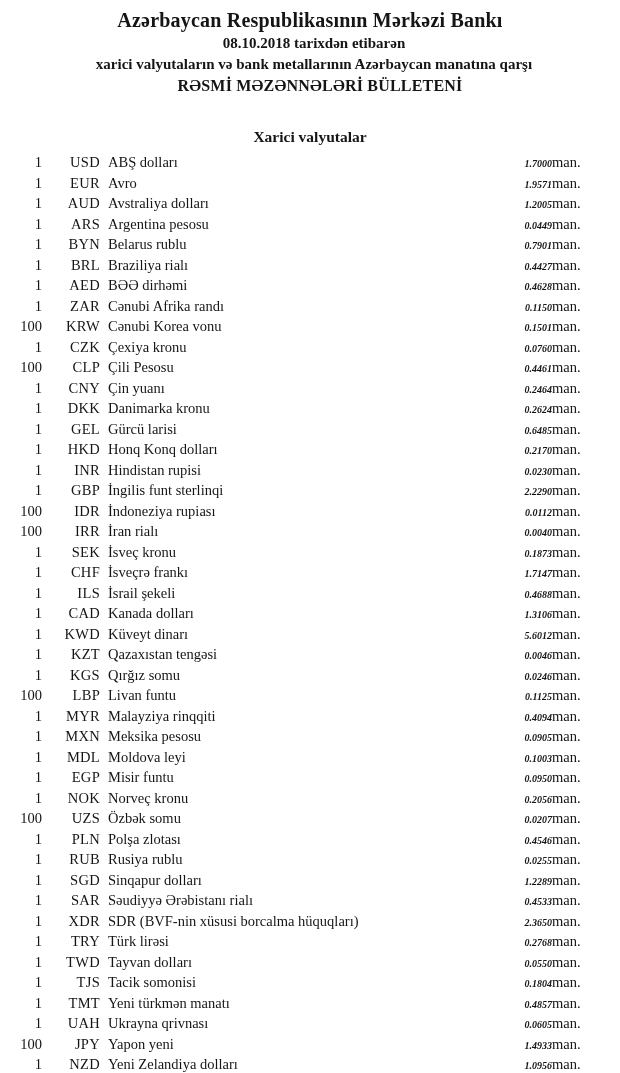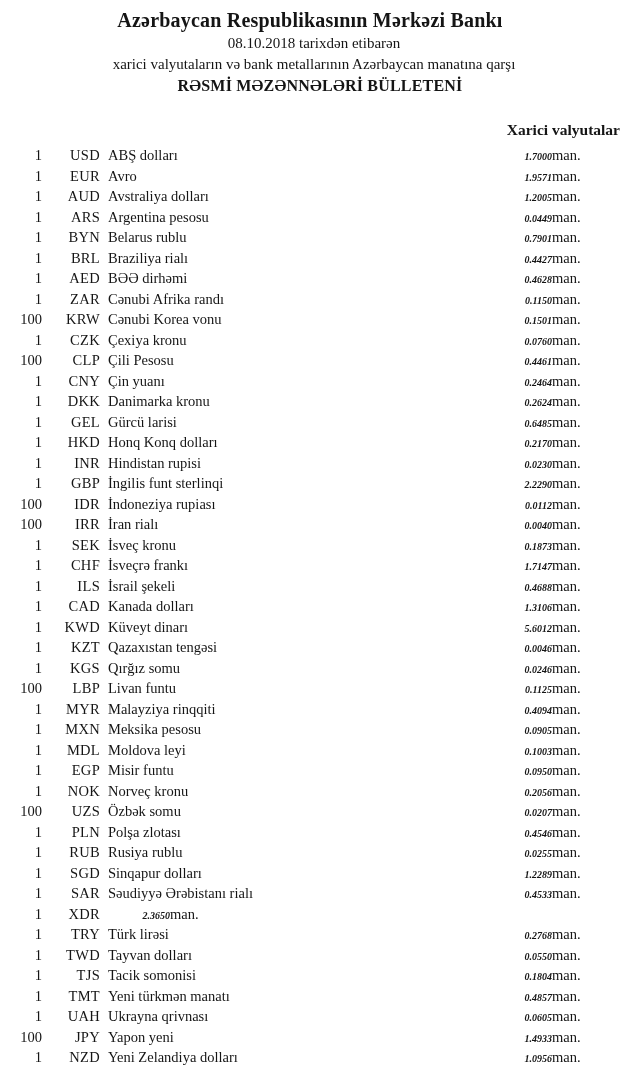--- a/index.html
+++ b/index.html
@@ -14,39 +14,39 @@
   .doc { padding-top: 7px; }
   .title {
     text-align: center;
     font-weight: bold;
     font-size: 20px;
     line-height: 26px;
     letter-spacing: 0.2px;
   }
   .subtitle {
     text-align: center;
-    font-weight: normal;
+    font-weight: bold;
     font-size: 15px;
     line-height: 21px;
     padding-left: 8px;
   }
   .bulletin {
     text-align: center;
     font-weight: bold;
     font-size: 16px;
     line-height: 21px;
     letter-spacing: 0.2px;
     margin-left: 20px;
   }
   .section-title {
-    text-align: right;
+    text-align: center;
     font-weight: bold;
     font-size: 15.5px;
     line-height: 20px;
-    margin-top: 24px;
+    margin-top: 31px;
   }
   .rates-table { margin-top: 5px; }
   .rate-row {
     display: flex;
     align-items: baseline;
     height: 20.5px;
     line-height: 20.5px;
     font-size: 14.5px;
     padding-right: 22px;
   }
@@ -370,20 +370,21 @@
     <span class="cell-qty">1</span>
     <span class="cell-code">SAR</span>
     <span class="cell-name">Səudiyyə Ərəbistanı rialı</span>
     <span class="cell-rate">0.4533</span>
     <span class="cell-unit">man.</span>
   </div>
 
   <div class="rate-row">
     <span class="cell-qty">1</span>
     <span class="cell-code">XDR</span>
+    <span class="cell-name">SDR (BVF-nin xüsusi borcalma hüquqları)</span>
     <span class="cell-rate">2.3650</span>
     <span class="cell-unit">man.</span>
   </div>
 
   <div class="rate-row">
     <span class="cell-qty">1</span>
     <span class="cell-code">TRY</span>
     <span class="cell-name">Türk lirəsi</span>
     <span class="cell-rate">0.2768</span>
     <span class="cell-unit">man.</span>

